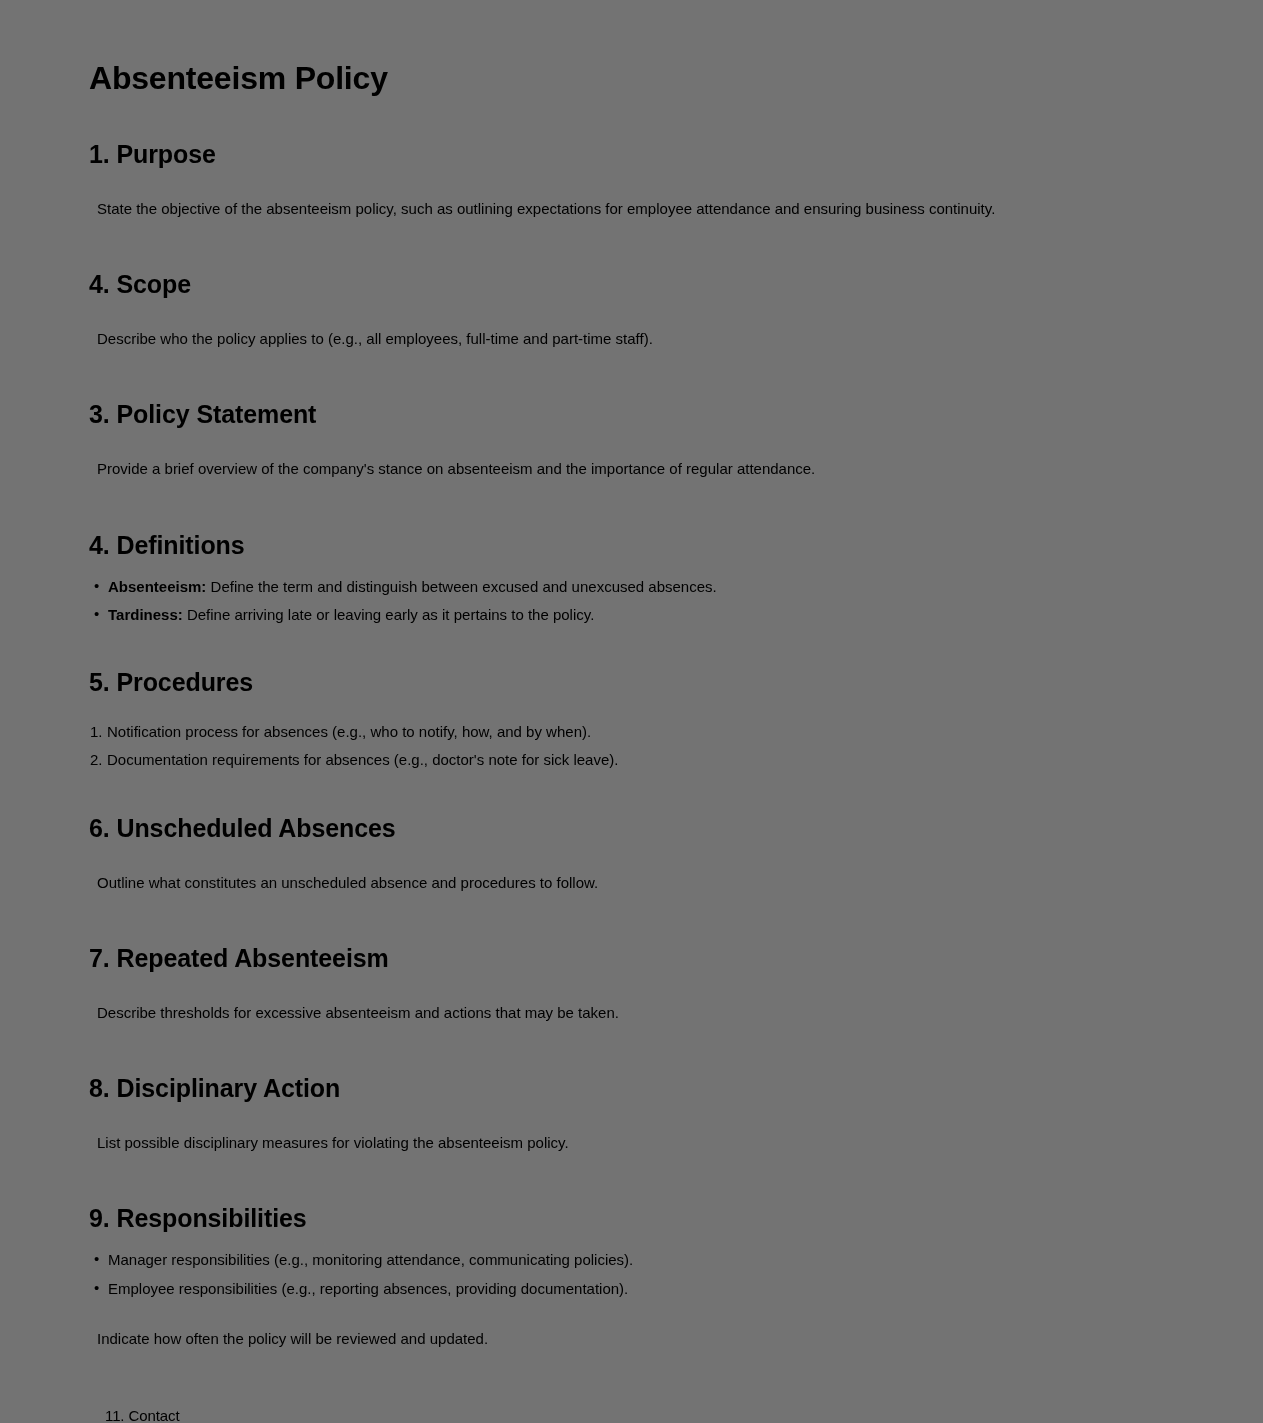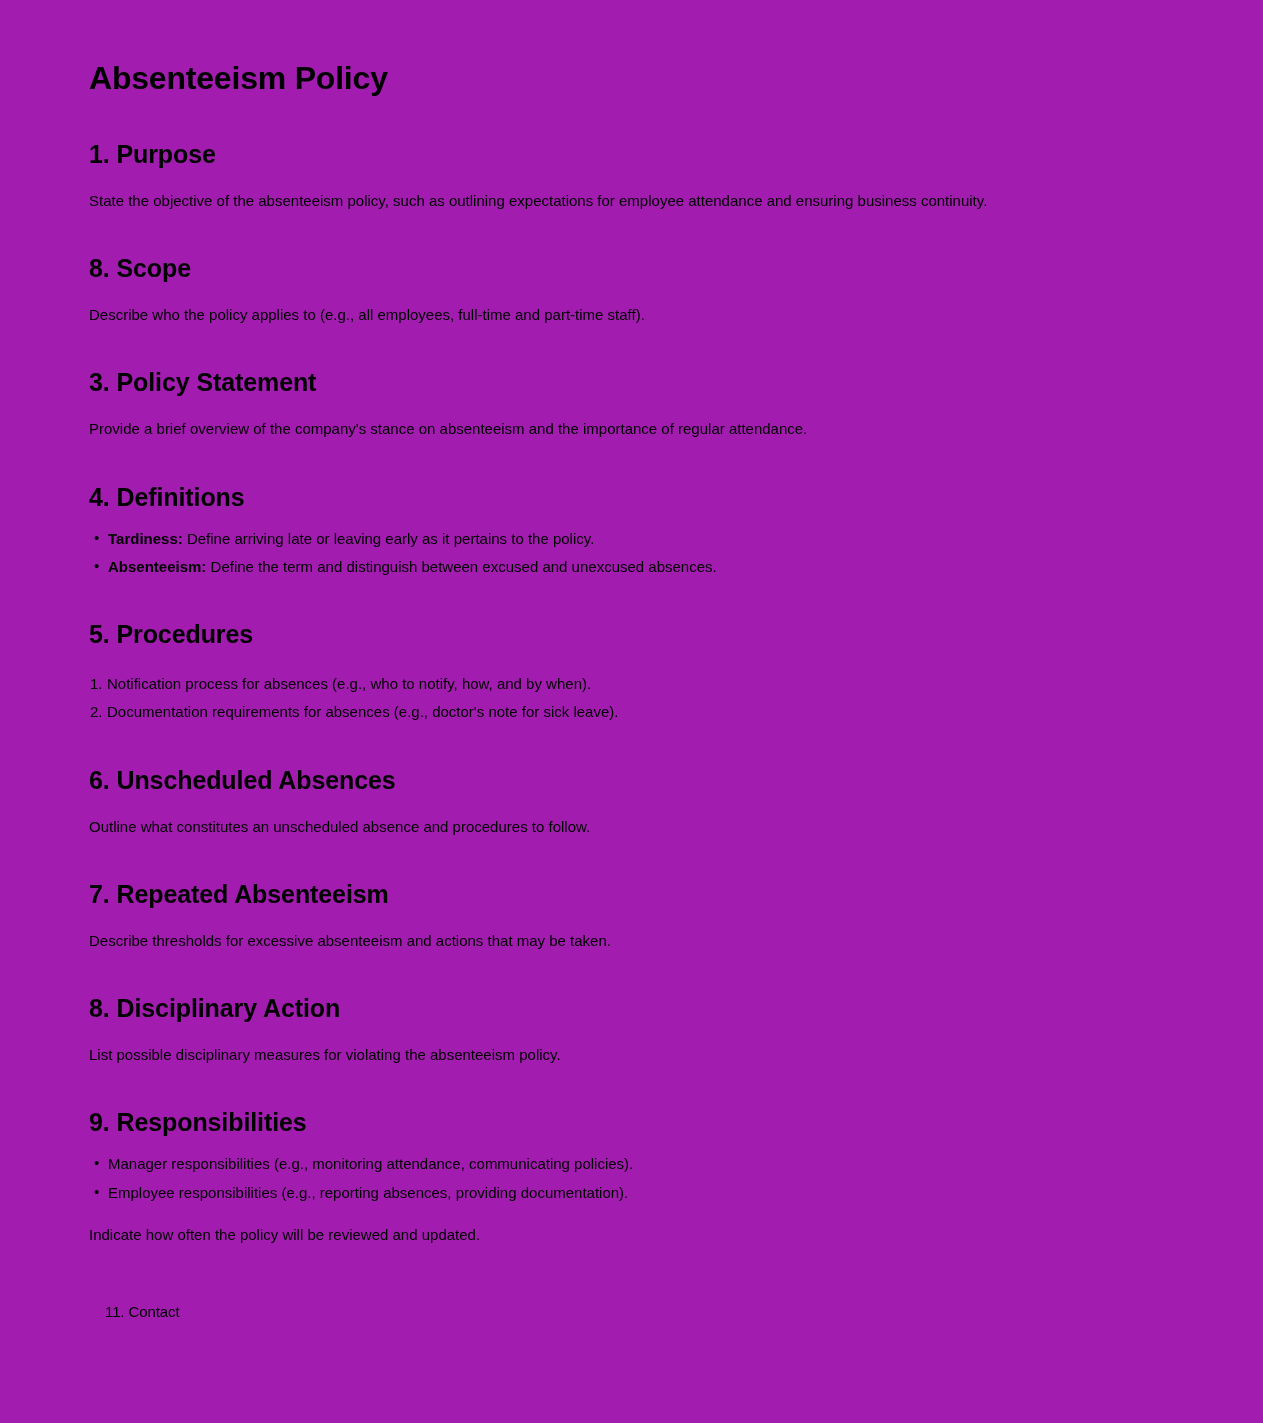--- a/index.html
+++ b/index.html
@@ -13,21 +13,21 @@
     height: 1423px;
     overflow: hidden;
     font-family: "Liberation Sans", sans-serif;
     color: #000000;
     -webkit-font-smoothing: antialiased;
   }
   .page {
     position: relative;
     width: 1263px;
     height: 1423px;
-    background: #a21caf;
+    background: #737373;
     overflow: hidden;
     box-sizing: border-box;
   }
   .doc {
     position: absolute;
     left: 89px;
     top: 0;
     width: 1000px;
   }
   .doc-title {
@@ -47,21 +47,21 @@
     font-weight: bold;
     line-height: 1.2;
     margin: 0;
     padding-top: 42px;
     letter-spacing: -0.1px;
     color: #000000;
   }
   .section-para {
     font-size: 15px;
     line-height: 1.35;
-    margin: 0;
+    margin: 8px;
     padding-top: 22px;
     color: #000000;
   }
   ul.bullet-list {
     list-style: none;
     margin: 0;
     padding: 17px 0 0 0;
   }
   ul.bullet-list > li {
     position: relative;
@@ -130,34 +130,34 @@
   <div class="doc">
 
     <h1 class="doc-title">Absenteeism Policy</h1>
 
     <section class="section">
       <h2 class="section-heading">1. Purpose</h2>
       <p class="section-para">State the objective of the absenteeism policy, such as outlining expectations for employee attendance and ensuring business continuity.</p>
     </section>
 
     <section class="section">
-      <h2 class="section-heading">8. Scope</h2>
+      <h2 class="section-heading">4. Scope</h2>
       <p class="section-para">Describe who the policy applies to (e.g., all employees, full-time and part-time staff).</p>
     </section>
 
     <section class="section">
       <h2 class="section-heading">3. Policy Statement</h2>
       <p class="section-para">Provide a brief overview of the company's stance on absenteeism and the importance of regular attendance.</p>
     </section>
 
     <section class="section">
       <h2 class="section-heading">4. Definitions</h2>
       <ul class="bullet-list">
+        <li><span class="term">Absenteeism:</span><span> Define the term and distinguish between excused and unexcused absences.</span></li>
         <li><span class="term">Tardiness:</span><span> Define arriving late or leaving early as it pertains to the policy.</span></li>
-        <li><span class="term">Absenteeism:</span><span> Define the term and distinguish between excused and unexcused absences.</span></li>
       </ul>
     </section>
 
     <section class="section">
       <h2 class="section-heading">5. Procedures</h2>
       <ol class="numbered-list">
         <li>Notification process for absences (e.g., who to notify, how, and by when).</li>
         <li>Documentation requirements for absences (e.g., doctor's note for sick leave).</li>
       </ol>
     </section>

